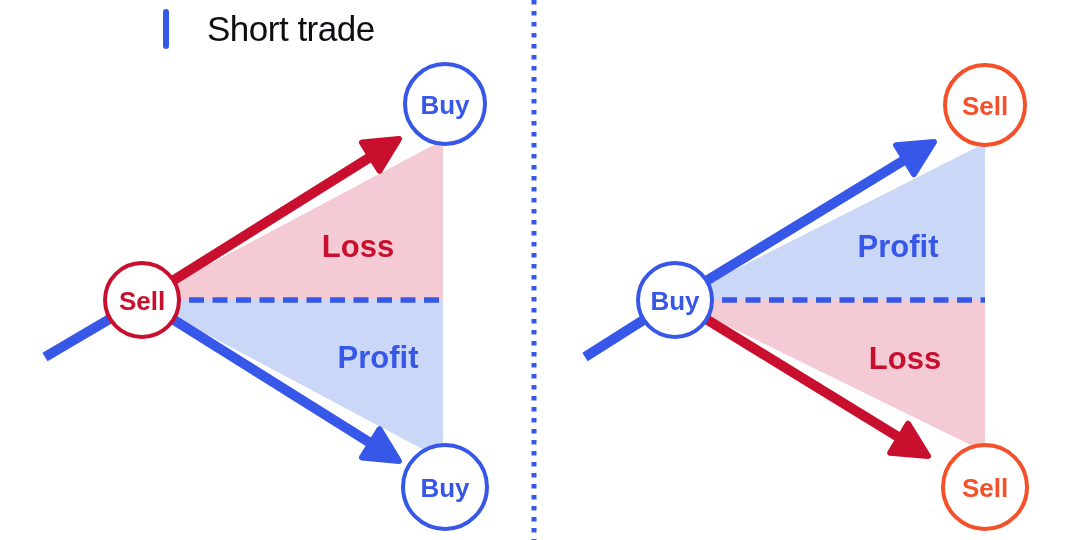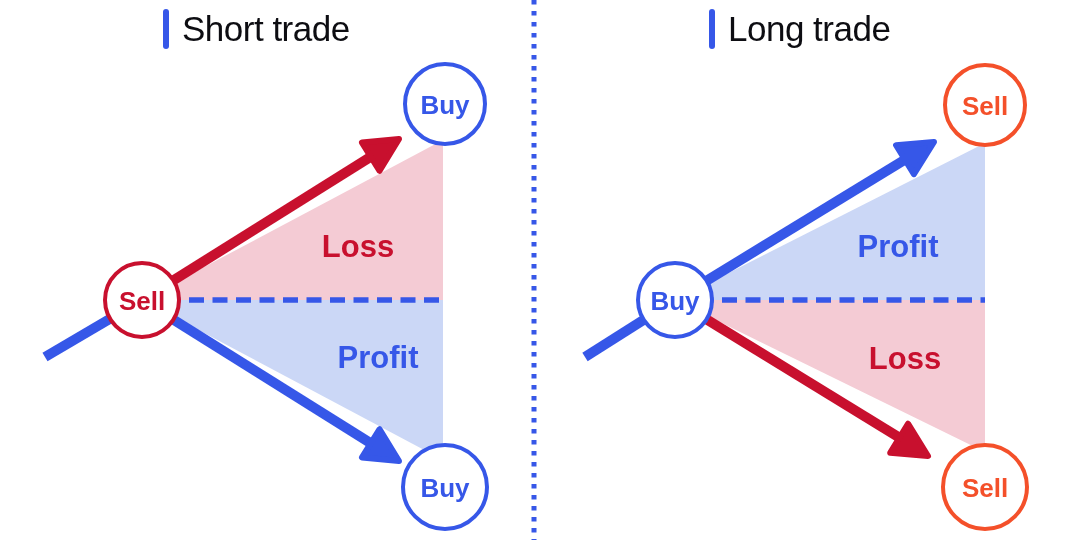--- a/index.html
+++ b/index.html
@@ -11,21 +11,21 @@
 
   
   .panel-title{
     position:absolute;top:9px;display:flex;align-items:center;
     font-size:35px;font-weight:500;letter-spacing:-0.5px;color:var(--title-text,#0d0d12);
   }
   .panel-title .bar{
     display:inline-block;width:6px;height:40px;border-radius:3px;
     background:var(--blue,#3657E8);margin-right:13px;
   }
-  .title-short{left:163px;}
+  .title-short{left:163px;gap:25px;}
   .title-long{left:709px;}
 
   
   .region-pink{fill:var(--pink-fill,#F4CBD4);}
   .region-blue{fill:var(--blue-fill,#CBD7F6);}
   .dash-line{stroke:var(--blue,#3657E8);stroke-width:5.5;stroke-dasharray:15 8.5;fill:none;}
   .tail-line{stroke:var(--blue,#3657E8);stroke-width:10;fill:none;}
   .arrow-blue{stroke:var(--blue,#3657E8);stroke-width:10;fill:none;}
   .arrow-red{stroke:var(--crimson,#C8102E);stroke-width:10;fill:none;}
   .head-blue{fill:var(--blue,#3657E8);stroke:var(--blue,#3657E8);stroke-width:6;stroke-linejoin:round;}
@@ -98,18 +98,14 @@
 
       <text class="region-label txt-blue" x="898" y="257">Profit</text>
       <text class="region-label txt-crimson" x="905" y="369">Loss</text>
     </g>
   </svg>
 
   <div class="panel-title title-short">
     <span class="bar"></span>
     <span>Short trade</span>
   </div>
-  <div class="panel-title title-long">
-    <span class="bar"></span>
-    <span>Long trade</span>
-  </div>
 
 </div>
 
 </body></html>

